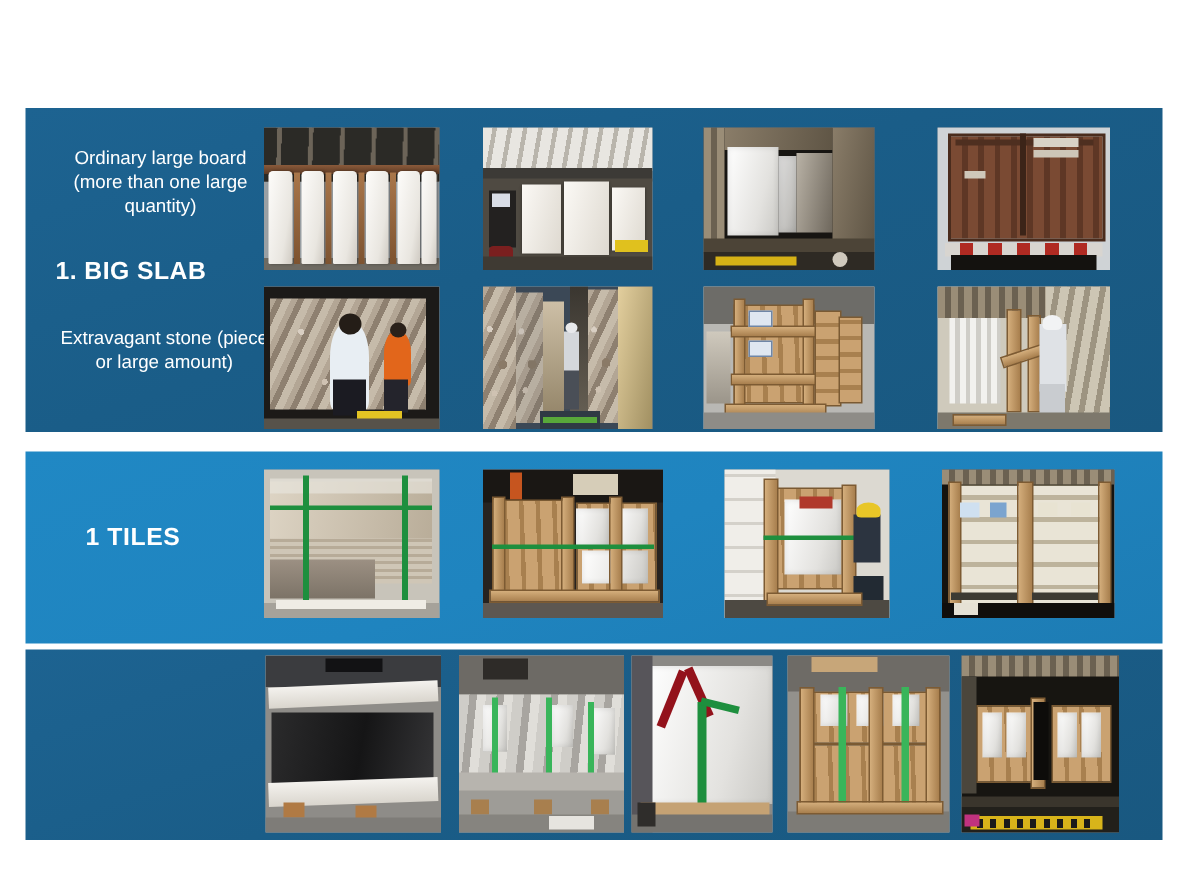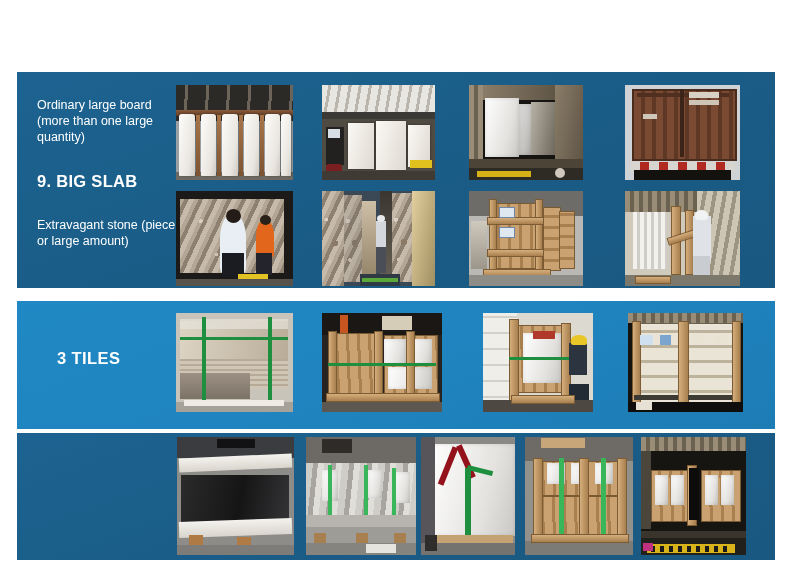--- a/index.html
+++ b/index.html
@@ -17,21 +17,21 @@
     color:#1d5b8e;white-space:nowrap;
   }
 
   
   .panel{position:absolute;left:17px;top:72px;width:758px;height:488px;}
 
   .band{position:absolute;left:0;width:758px;}
   .band.dark{background:linear-gradient(160deg,#1d6391 0%,#1a5d88 45%,#195880 100%);}
   .band.light{background:linear-gradient(160deg,#2088c4 0%,#1f84bf 50%,#1d7cb4 100%);}
 
-  #band1{top:0;height:216px;}
+  #band1{top:0;height:216px;text-align:center;}
   #band2{top:229px;height:128px;}
   #band3{top:361px;height:127px;}
 
   
   .lbl{position:absolute;color:#ffffff;}
   .lbl.small{font-size:12.5px;line-height:16px;font-weight:normal;}
   .lbl.big{font-weight:bold;}
 
   #lbl-ordinary{left:20px;top:25px;width:140px;}
   #lbl-bigslab{left:20px;top:100px;font-size:16.5px;letter-spacing:.3px;}
@@ -110,21 +110,21 @@
 <body>
 
 <div id="slide">
 
 
   <div class="panel">
 
     <div class="band dark" id="band1">
 
       <div class="lbl small" id="lbl-ordinary">Ordinary large board (more than one large quantity)</div>
-      <div class="lbl big" id="lbl-bigslab">9. BIG SLAB</div>
+      <div class="lbl big" id="lbl-bigslab">1. BIG SLAB</div>
       <div class="lbl small" id="lbl-extrav">Extravagant stone (piece or large amount)</div>
 
       <div class="ph" style="left:159px;top:13px;width:117px;height:95px;">
         <i class="wh-roof"></i>
           <i class="wh-beam"></i>
           <i class="wh-floor"></i>
         <i class="slabcol" style="left:3px;width:16px;"></i>
         <i class="woodstrip" style="left:20px;width:4px;"></i>
         <i class="slabcol" style="left:25px;width:15px;"></i>
         <i class="woodstrip" style="left:41px;width:4px;"></i>
@@ -234,21 +234,21 @@
         <i style="left:68px;top:26%;width:18px;height:48%;background:#dfe2e6;"></i>
         <i style="left:70px;top:20%;width:13px;height:10px;background:#f2f3f4;border-radius:50% 50% 30% 30%;"></i>
         <i style="left:68px;bottom:10%;width:17px;height:22%;background:#c9ccd0;"></i>
         <i style="left:0;bottom:0;width:100%;height:12%;background:#7d786c;"></i>
         <i class="plankH" style="left:10px;bottom:2px;width:34px;height:6px;"></i>
       </div>
     </div>
 
     <div class="band light" id="band2">
 
-      <div class="lbl big" id="lbl-tiles">3 TILES</div>
+      <div class="lbl big" id="lbl-tiles">1 TILES</div>
 
       <div class="ph" style="left:159px;top:12px;width:117px;height:99px;">
         <i style="left:0;top:0;width:100%;height:100%;background:#c8c4ba;"></i>
         <i class="tiletop" style="left:4px;top:8px;width:108px;height:40px;"></i>
         <i class="tilestack" style="left:4px;top:46px;width:108px;height:30px;"></i>
         <i class="tilefront" style="left:4px;top:60px;width:70px;height:26px;"></i>
         <i style="left:4px;top:6px;width:108px;height:10px;background:#e7e4dc;opacity:.7;"></i>
         <i class="strapG" style="left:26px;top:4px;width:4px;height:86px;"></i>
         <i class="strapG" style="left:92px;top:4px;width:4px;height:86px;"></i>
         <i class="strapG" style="left:4px;top:24px;width:108px;height:3px;"></i>

